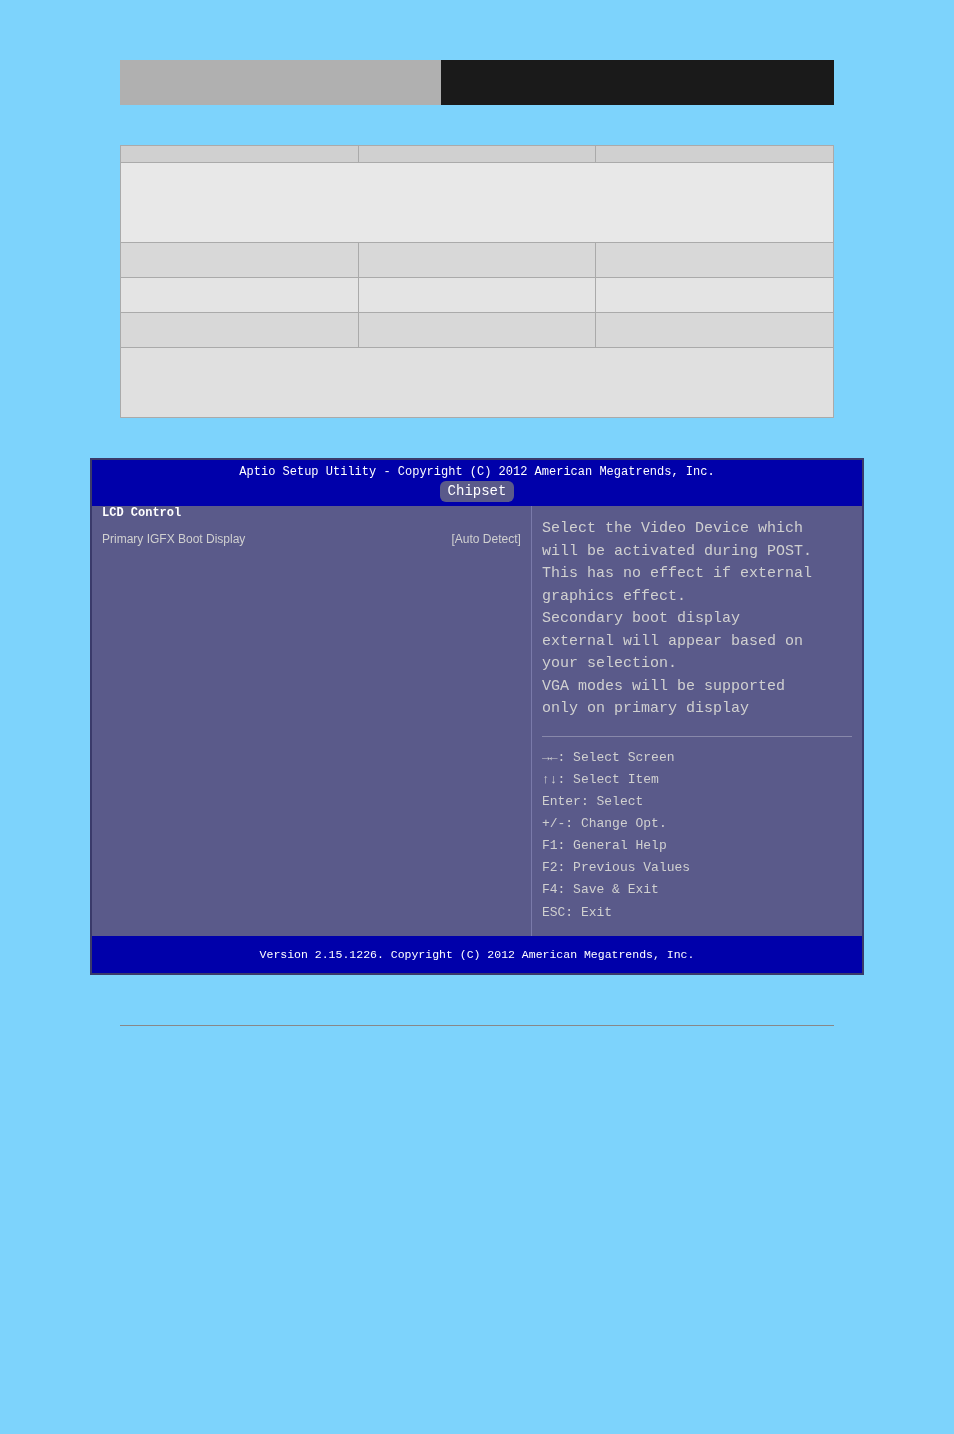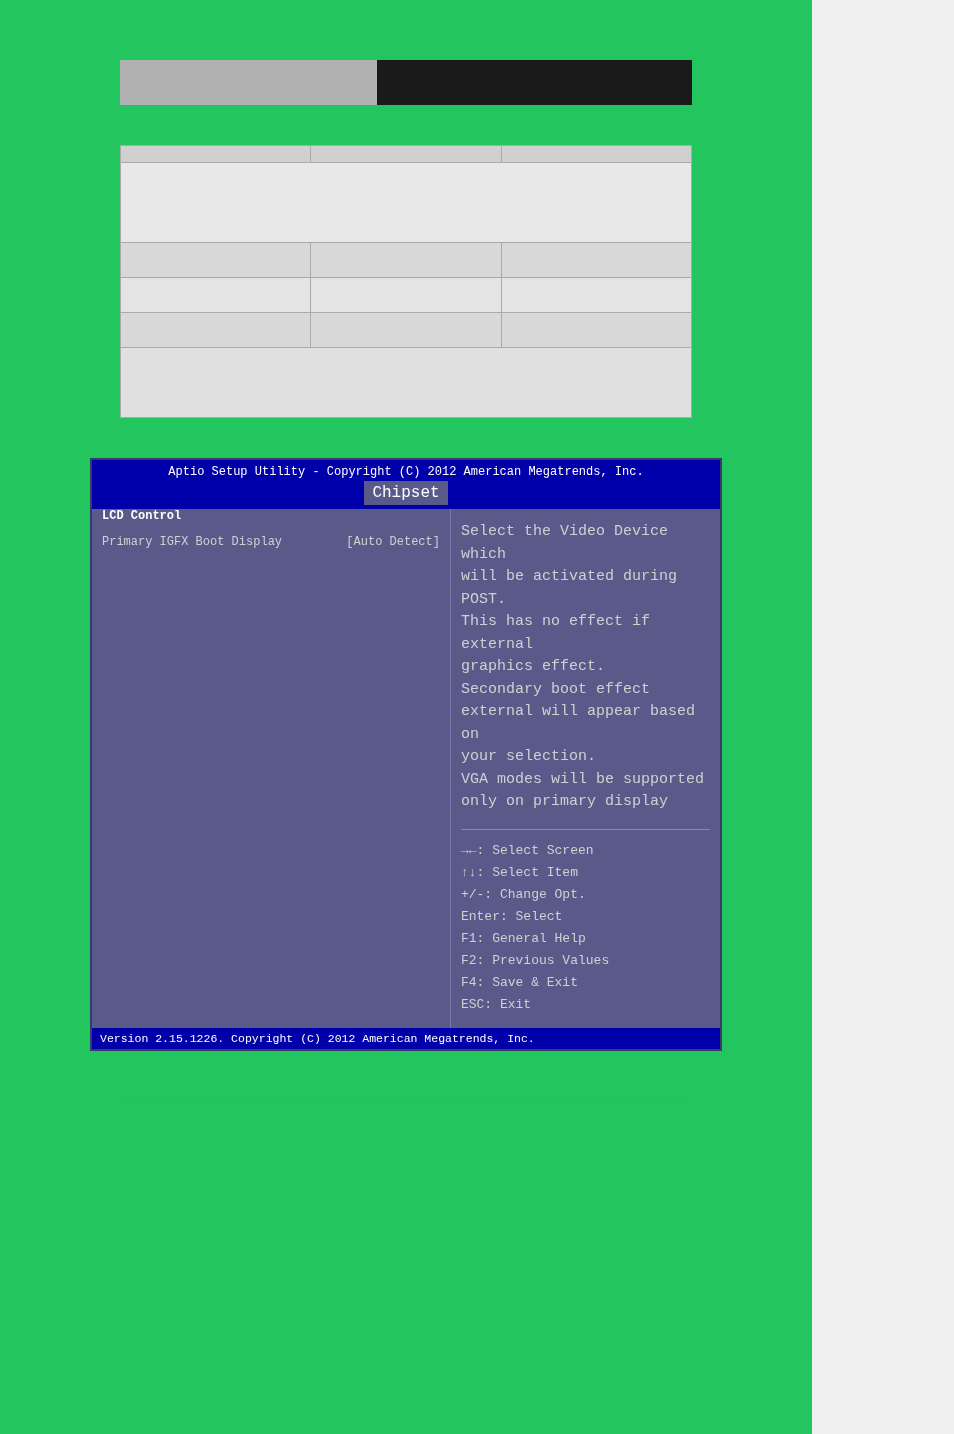--- a/index.html
+++ b/index.html
@@ -6,23 +6,23 @@
     body {
       background: #f0f0f0;
       font-family: 'Courier New', Courier, monospace;
       font-size: 13px;
       width: 954px;
       min-height: 1434px;
       position: relative;
     }
 
     .page-wrapper {
-      width: 812px;
+      width: 954px;
       min-height: 1434px;
-      background: #22c55e;
+      background: #7dd3fc;
       padding: 0;
       position: relative;
     }
 
     
     .top-section {
       padding: 60px 120px 30px 120px;
     }
 
     .nav-bar {
@@ -115,21 +115,22 @@
       font-size: 12px;
       font-family: 'Courier New', monospace;
       line-height: 1.4;
     }
 
     .bios-header .chipset-tab {
       display: inline-block;
       background: #5a5a8a;
       color: #ffffff;
       padding: 1px 8px;
-      font-size: 16px;
+      font-size: 14px;
+      border-radius: 6px;
     }
 
     .bios-body {
       display: flex;
       min-height: 420px;
     }
 
     .bios-left {
       flex: 0 0 57%;
       background: #5a5a8a;
@@ -151,21 +152,21 @@
       font-family: 'Courier New', monospace;
       margin-bottom: 10px;
       font-weight: bold;
     }
 
     .bios-menu-item {
       display: flex;
       justify-content: space-between;
       padding: 2px 0;
       font-size: 12px;
-      font-family: Liberation Mono, monospace;
+      font-family: Liberation Sans, sans-serif;
       color: #d0d0d0;
     }
 
     .bios-menu-item .item-label {
       color: #d0d0d0;
     }
 
     .bios-menu-item .item-value {
       color: #d0d0d0;
     }
@@ -187,21 +188,22 @@
     .bios-shortcut-list {
       font-size: 13px;
       font-family: Liberation Mono, monospace;
       color: #d0d0d0;
       line-height: 1.7;
     }
 
     .bios-footer {
       background: #0000aa;
       color: #ffffff;
-      padding: 4px 8px;
+      text-align: center;
+      padding: 12px 8px;
       font-size: 11.5px;
       font-family: 'Courier New', monospace;
     }
 
     
     .bottom-divider {
       margin: 20px 120px 0 120px;
       border: none;
       border-top: 1px solid #888;
     }
@@ -272,32 +274,32 @@
             <span class="item-value">[Auto Detect]</span>
           </div>
         </div>
 
         <div class="bios-right">
           <div class="bios-help-text">
             <div>Select the Video Device which</div>
             <div>will be activated during POST.</div>
             <div>This has no effect if external</div>
             <div>graphics effect.</div>
-            <div>Secondary boot effect</div>
+            <div>Secondary boot display</div>
             <div>external will appear based on</div>
             <div>your selection.</div>
             <div>VGA modes will be supported</div>
             <div>only on primary display</div>
           </div>
           <hr class="bios-divider">
           <div class="bios-shortcut-list">
             <div>→←: Select Screen</div>
             <div>↑↓: Select Item</div>
+            <div>Enter: Select</div>
             <div>+/-: Change Opt.</div>
-            <div>Enter: Select</div>
             <div>F1: General Help</div>
             <div>F2: Previous Values</div>
             <div>F4: Save &amp; Exit</div>
             <div>ESC: Exit</div>
           </div>
         </div>
       </div>
 
       <div class="bios-footer">
         <span>Version 2.15.1226. Copyright (C) 2012 American Megatrends, Inc.</span>

